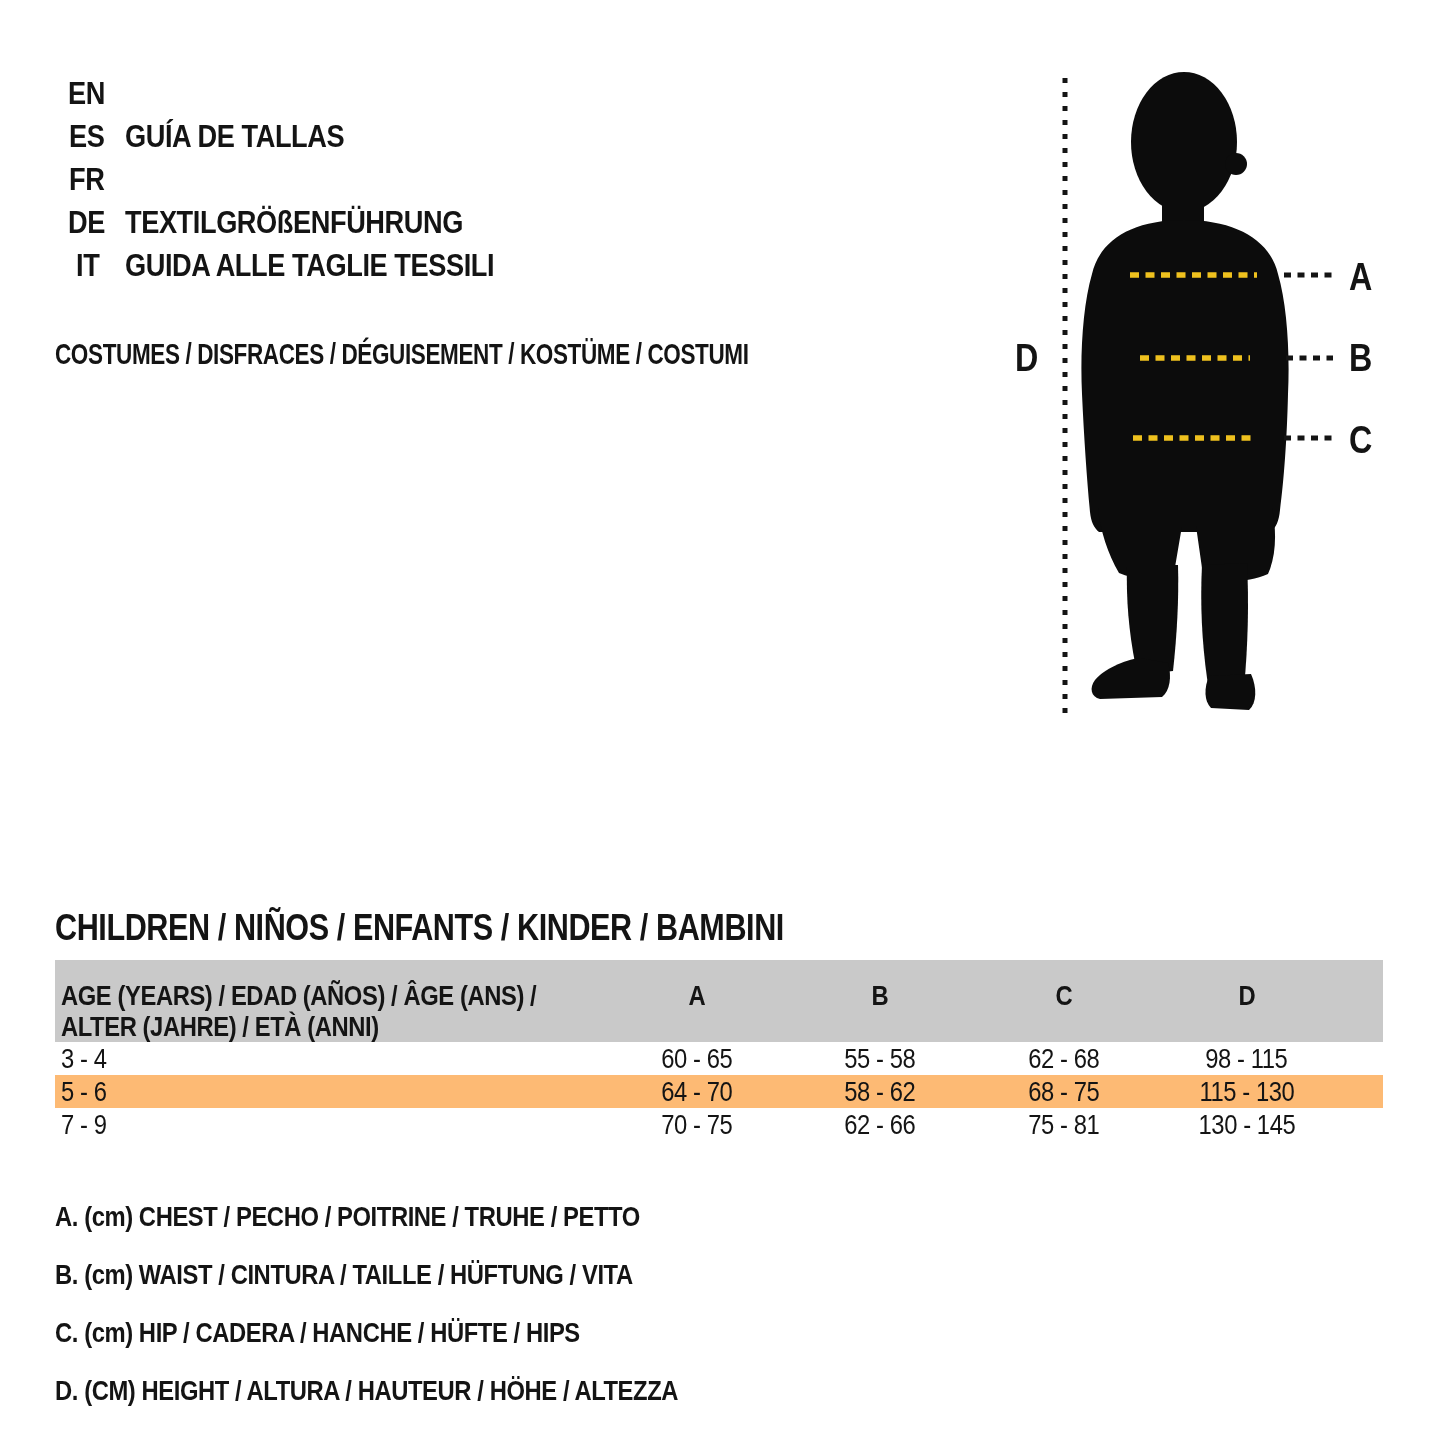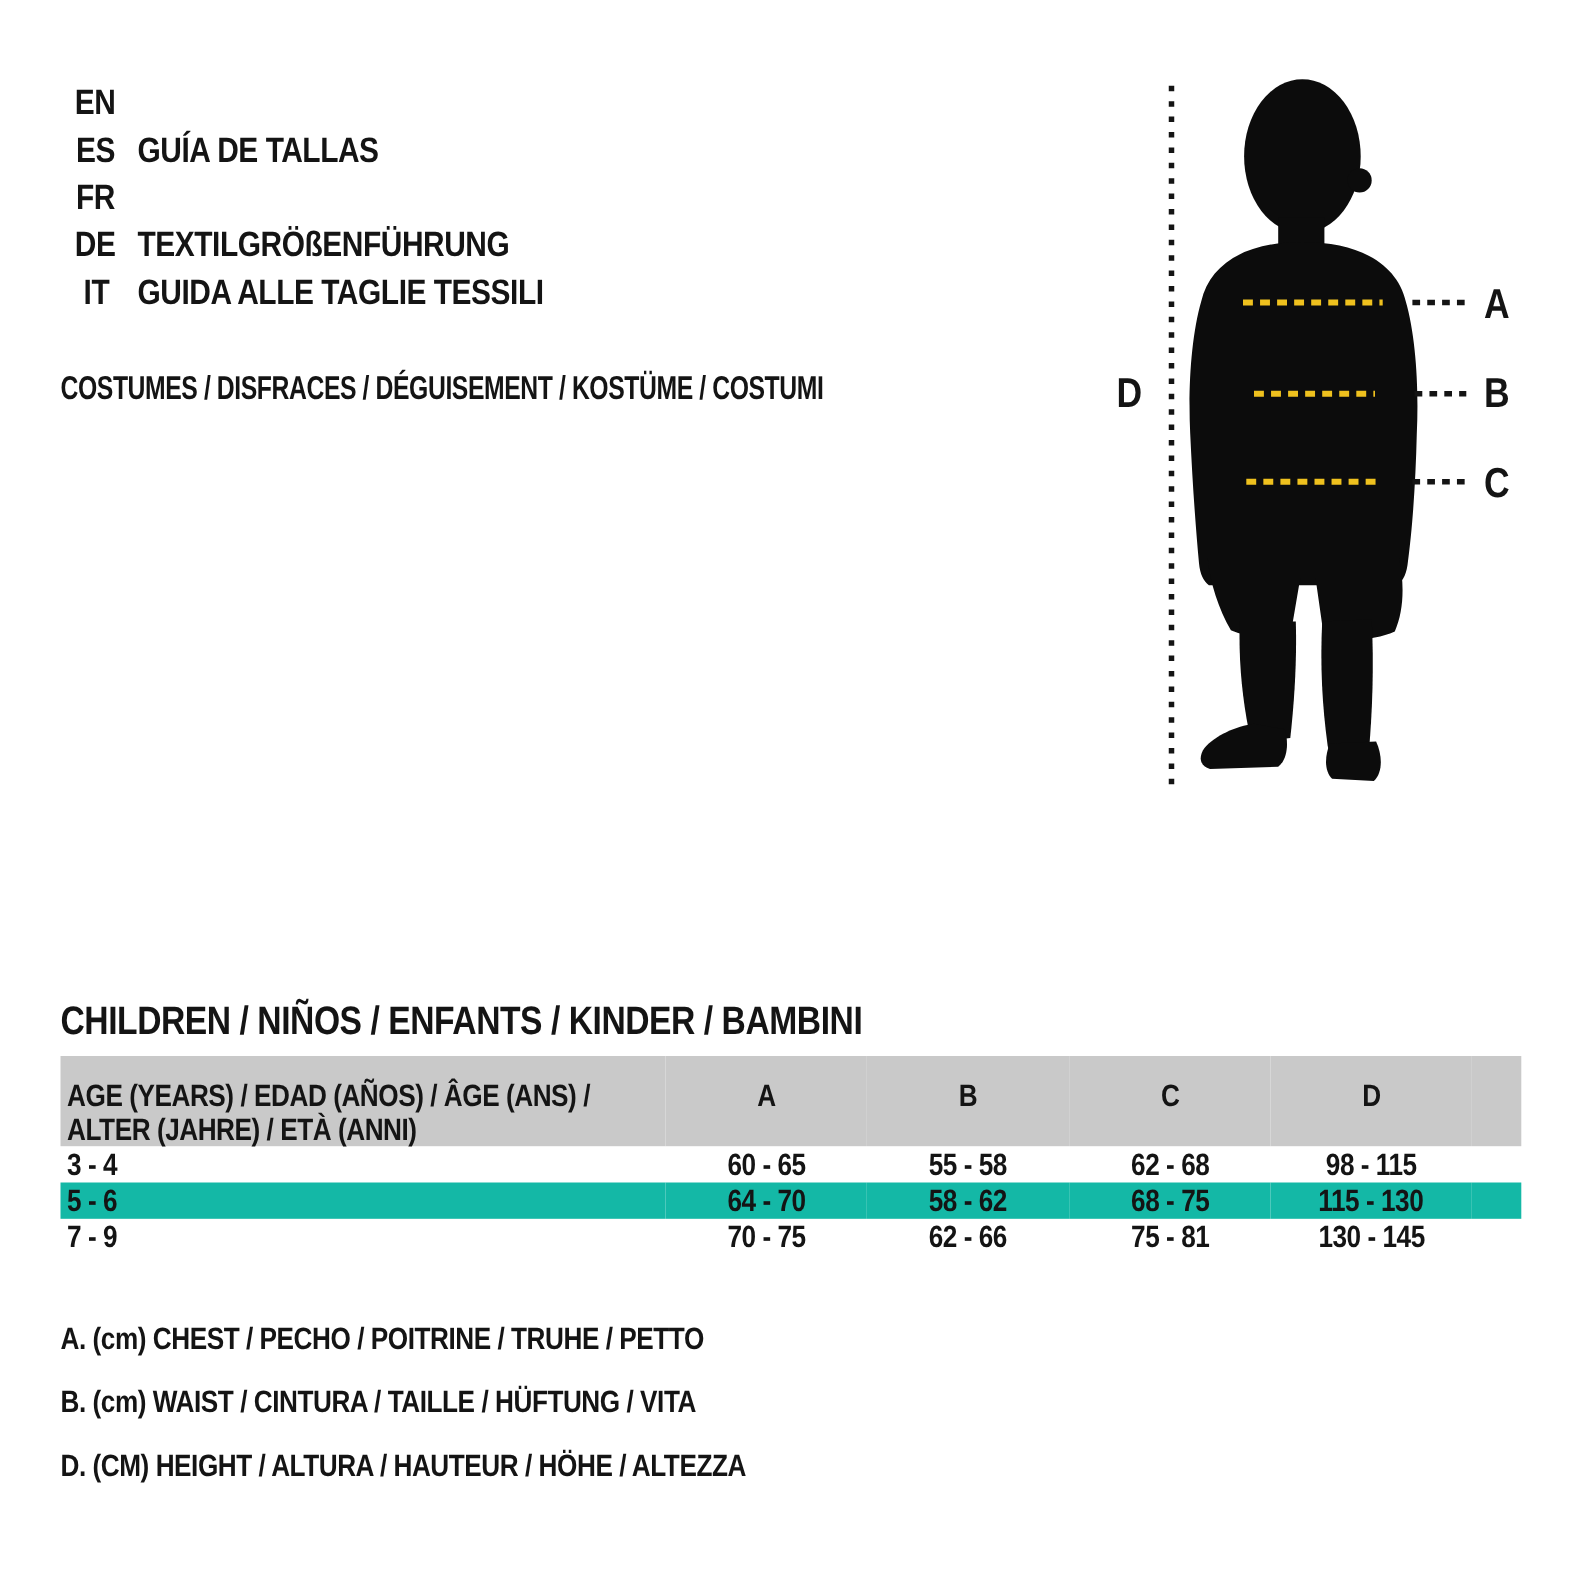--- a/index.html
+++ b/index.html
@@ -113,24 +113,24 @@
     font-weight: 600;
     text-align: center;
     padding-top: 20px;
   }
   table.size-table thead th.age-head {
     text-align: left;
     padding-left: 6px;
     line-height: 31px;
   }
   table.size-table tbody tr { height: 33px; }
-  table.size-table tbody tr.alt { background: #14b8a6; }
+  table.size-table tbody tr.alt { background: #fdba74; }
   table.size-table tbody td {
     text-align: center;
-    font-weight: 700;
+    font-weight: 400;
     vertical-align: middle;
     padding: 0;
   }
   table.size-table tbody td.age-cell {
     text-align: left;
     padding-left: 6px;
   }
 
   
   .legend {
@@ -262,17 +262,20 @@
   </table>
 
   <div class="legend">
     <div class="legend-line">
         <span class="cond">A. (cm) CHEST / PECHO / POITRINE / TRUHE / PETTO</span>
       </div>
     <div class="legend-line">
         <span class="cond">B. (cm) WAIST / CINTURA / TAILLE / HÜFTUNG / VITA</span>
       </div>
     <div class="legend-line">
+        <span class="cond">C. (cm) HIP / CADERA / HANCHE / HÜFTE / HIPS</span>
+      </div>
+    <div class="legend-line">
         <span class="cond">D. (CM) HEIGHT / ALTURA / HAUTEUR / HÖHE / ALTEZZA</span>
       </div>
   </div>
 
 </div>
 
 </body></html>

